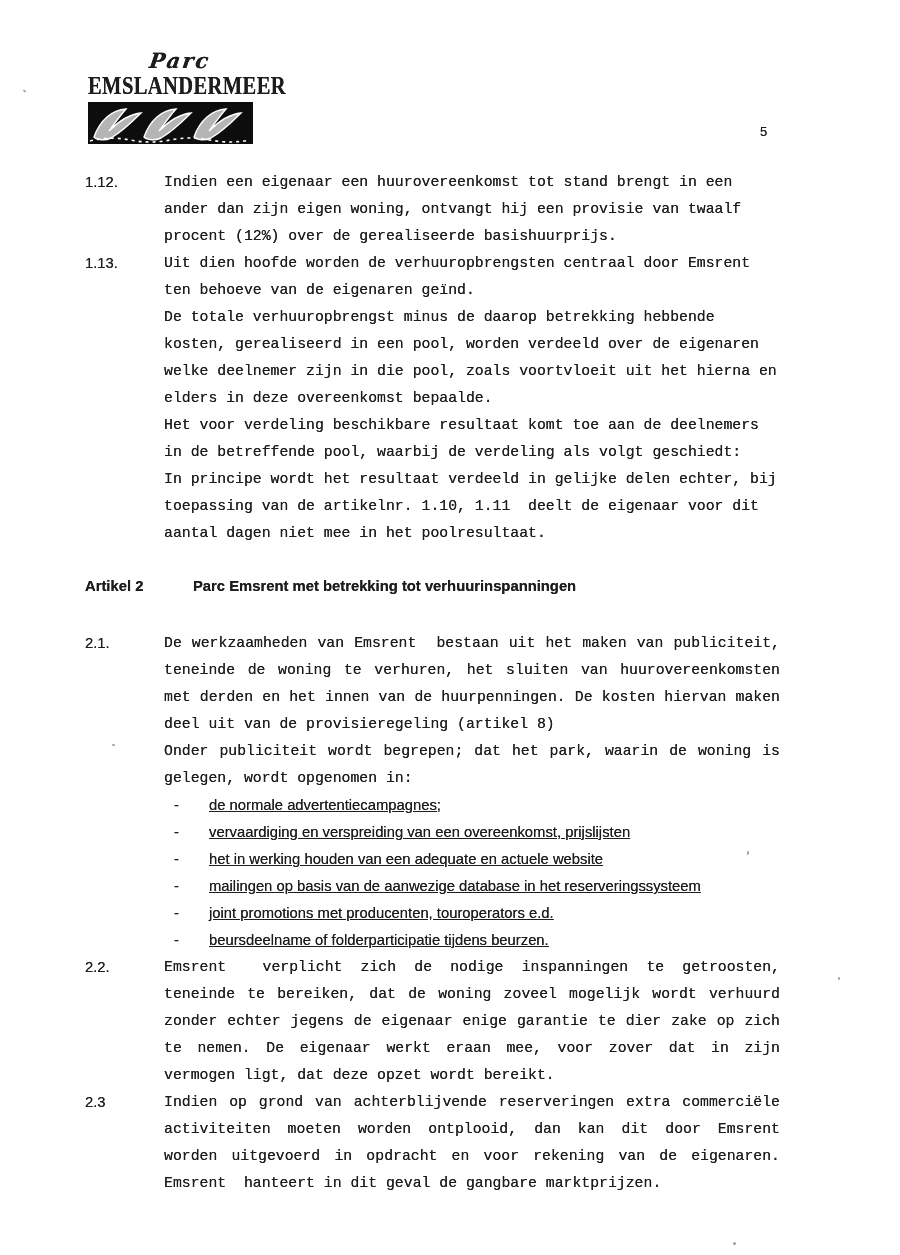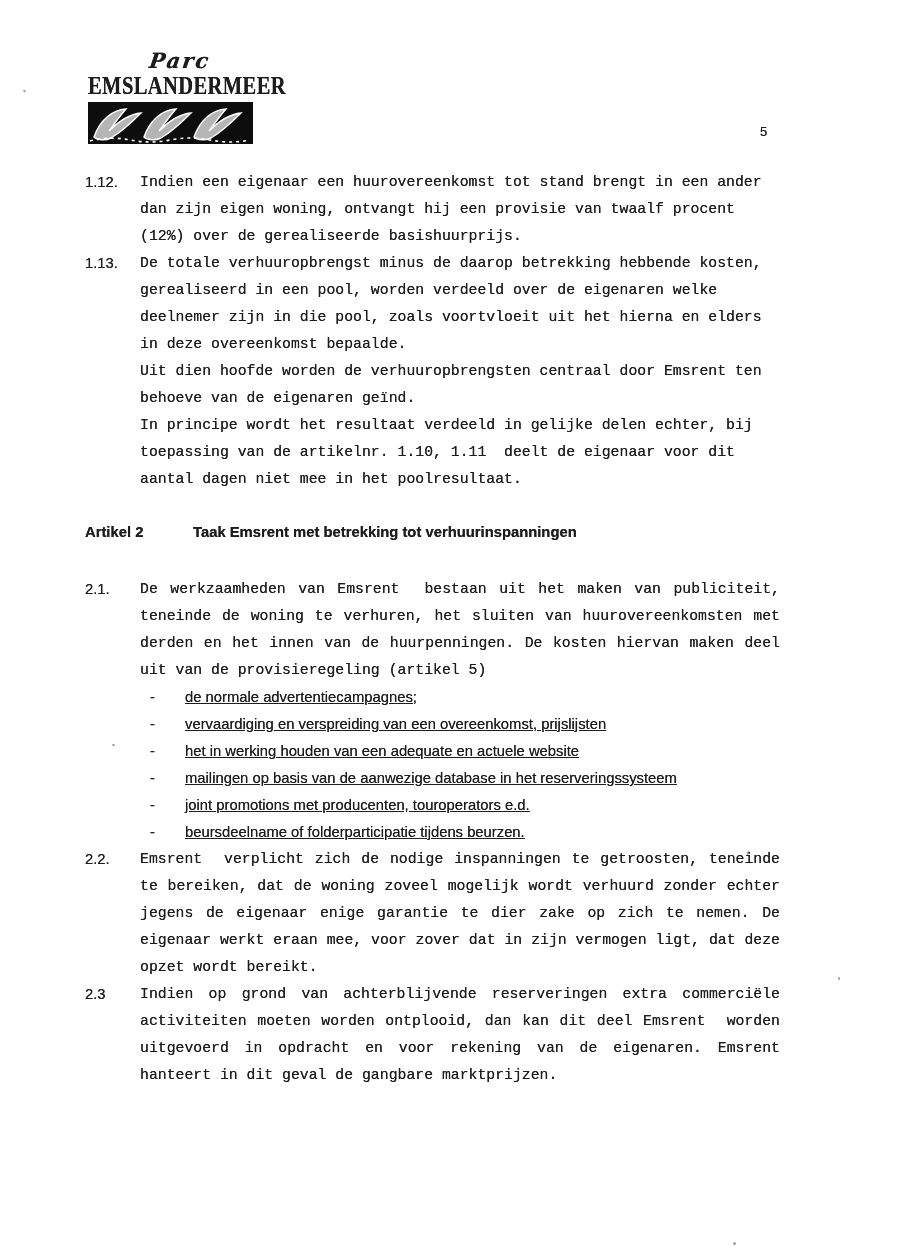--- a/index.html
+++ b/index.html
@@ -39,21 +39,21 @@
   .logo-wave { display:block; margin-top:3px; }
 
   
   .page-num { position:absolute; left:760px; top:124px; font-size:13px; }
 
   
   .doc-body {
     position:absolute; left:85px; top:169px; width:695px;
     font-size:14.8px; line-height:27px;
   }
-  .clause { display:flex; align-items:flex-start; }
+  .clause { display:flex; align-items:flex-start;gap:24px; }
   .clause .num { width:55px; flex:none; }
   .clause .ctext { flex:1; min-width:0; }
   .ctext p { margin:0; white-space:pre-wrap;font-family:Liberation Mono, monospace; }
   .justify .ctext p { text-align:justify; }
   .bullets .brow { display:flex; }
   .bullets .dash { width:45px; flex:none; padding-left:10px; box-sizing:border-box; }
   .bullets .btext { flex:1;text-decoration:underline; }
   .heading { display:flex; font-weight:bold; margin:26px 0 30px 0; }
   .heading .hnum { width:108px; flex:none; }
   .heading .htitle { flex:1; }
@@ -92,35 +92,37 @@
     <div class="clause">
       <span class="num">1.12.</span>
       <div class="ctext">
         <p>Indien een eigenaar een huurovereenkomst tot stand brengt in een ander dan zijn eigen woning, ontvangt hij een provisie van twaalf procent (12%) over de gerealiseerde basishuurprijs.</p>
       </div>
     </div>
 
     <div class="clause">
       <span class="num">1.13.</span>
       <div class="ctext">
+        <p>Uit dien hoofde worden de verhuuropbrengsten centraal door Emsrent ten behoeve van de eigenaren geïnd.</p>
         <p>De totale verhuuropbrengst minus de daarop betrekking hebbende kosten, gerealiseerd in een pool, worden verdeeld over de eigenaren welke deelnemer zijn in die pool, zoals voortvloeit uit het hierna en elders in deze overeenkomst bepaalde.</p>
-        <p>Uit dien hoofde worden de verhuuropbrengsten centraal door Emsrent ten behoeve van de eigenaren geïnd.</p>
+        <p>Het voor verdeling beschikbare resultaat komt toe aan de deelnemers in de betreffende pool, waarbij de verdeling als volgt geschiedt:</p>
         <p>In principe wordt het resultaat verdeeld in gelijke delen echter, bij toepassing van de artikelnr. 1.10, 1.11  deelt de eigenaar voor dit aantal dagen niet mee in het poolresultaat.</p>
       </div>
     </div>
 
     <div class="heading">
       <span class="hnum">Artikel 2</span>
-      <span class="htitle">Taak Emsrent  met betrekking tot verhuurinspanningen</span>
+      <span class="htitle">Parc Emsrent  met betrekking tot verhuurinspanningen</span>
     </div>
 
     <div class="clause justify">
       <span class="num">2.1.</span>
       <div class="ctext">
-        <p>De werkzaamheden van Emsrent  bestaan uit het maken van publiciteit, teneinde de woning te verhuren, het sluiten van huurovereenkomsten met derden en het innen van de huurpenningen. De kosten hiervan maken deel uit van de provisieregeling (artikel 5)</p>
+        <p>De werkzaamheden van Emsrent  bestaan uit het maken van publiciteit, teneinde de woning te verhuren, het sluiten van huurovereenkomsten met derden en het innen van de huurpenningen. De kosten hiervan maken deel uit van de provisieregeling (artikel 8)</p>
+        <p>Onder publiciteit wordt begrepen; dat het park, waarin de woning is gelegen, wordt opgenomen in:</p>
         <div class="bullets">
           <div class="brow">
             <span class="dash">-</span>
             <span class="btext">de normale advertentiecampagnes;</span>
           </div>
           <div class="brow">
             <span class="dash">-</span>
             <span class="btext">vervaardiging en verspreiding van een overeenkomst, prijslijsten</span>
           </div>
           <div class="brow">
@@ -146,21 +148,21 @@
     <div class="clause justify">
       <span class="num">2.2.</span>
       <div class="ctext">
         <p>Emsrent  verplicht zich de nodige inspanningen te getroosten, teneinde te bereiken, dat de woning zoveel mogelijk wordt verhuurd zonder echter jegens de eigenaar enige garantie te dier zake op zich te nemen. De eigenaar werkt eraan mee, voor zover dat in zijn vermogen ligt, dat deze opzet wordt bereikt.</p>
       </div>
     </div>
 
     <div class="clause justify">
       <span class="num">2.3</span>
       <div class="ctext">
-        <p>Indien op grond van achterblijvende reserveringen extra commerciële activiteiten moeten worden ontplooid, dan kan dit deel Emsrent  worden uitgevoerd in opdracht en voor rekening van de eigenaren. Emsrent  hanteert in dit geval de gangbare marktprijzen.</p>
+        <p>Indien op grond van achterblijvende reserveringen extra commerciële activiteiten moeten worden ontplooid, dan kan dit door Emsrent  worden uitgevoerd in opdracht en voor rekening van de eigenaren. Emsrent  hanteert in dit geval de gangbare marktprijzen.</p>
       </div>
     </div>
 
   </div>
 
   <div class="speck s1"></div>
   <div class="speck s2"></div>
   <div class="speck s3"></div>
   <div class="speck s4"></div>
   <div class="speck s5"></div>

